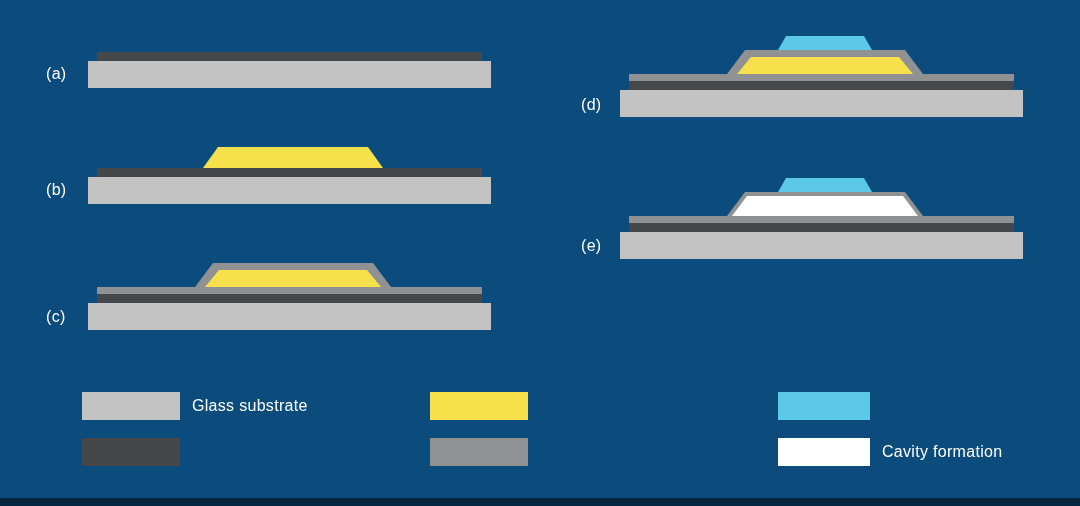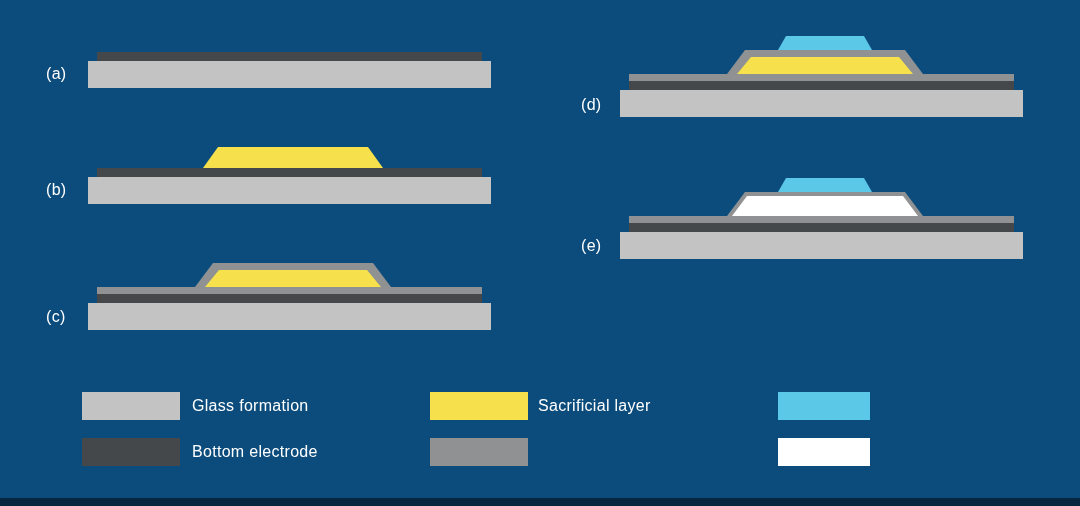--- a/index.html
+++ b/index.html
@@ -86,28 +86,27 @@
 
   <div class="panel-label" style="left:581px; top:235px;">(e)</div>
   <div class="layer c-glass" style="left:620px; top:232px; width:403px; height:27px;"></div>
   <div class="layer c-bottom" style="left:629px; top:223px; width:385px; height:9px;"></div>
   <div class="layer c-mem" style="left:629px; top:216px; width:385px; height:7px;"></div>
   <div class="layer trap c-mem" style="left:727px; top:192px; width:196px; height:24px; --i:18px;"></div>
   <div class="layer trap c-cavity" style="left:732px; top:196px; width:186px; height:20px; --i:15px;"></div>
   <div class="layer trap c-top" style="left:778px; top:178px; width:94px; height:14px; --i:8px;"></div>
 
   <div class="legend-swatch c-glass" style="left:82px;  top:392px; width:98px;"></div>
-  <div class="legend-label" style="left:192px; top:392px;">Glass formation</div>
+  <div class="legend-label" style="left:192px; top:392px;">Glass substrate</div>
 
   <div class="legend-swatch c-bottom" style="left:82px;  top:438px; width:98px;"></div>
-  <div class="legend-label" style="left:192px; top:438px;">Bottom electrode</div>
 
   <div class="legend-swatch c-sac" style="left:430px; top:392px; width:98px;"></div>
-  <div class="legend-label" style="left:538px; top:392px;">Sacrificial layer</div>
 
   <div class="legend-swatch c-mem" style="left:430px; top:438px; width:98px;"></div>
 
   <div class="legend-swatch c-top" style="left:778px; top:392px; width:92px;"></div>
 
   <div class="legend-swatch c-cavity" style="left:778px; top:438px; width:92px;"></div>
+  <div class="legend-label" style="left:882px; top:438px;">Cavity formation</div>
 
   <div class="footer-bar"></div>
 </div>
 
 </body></html>

